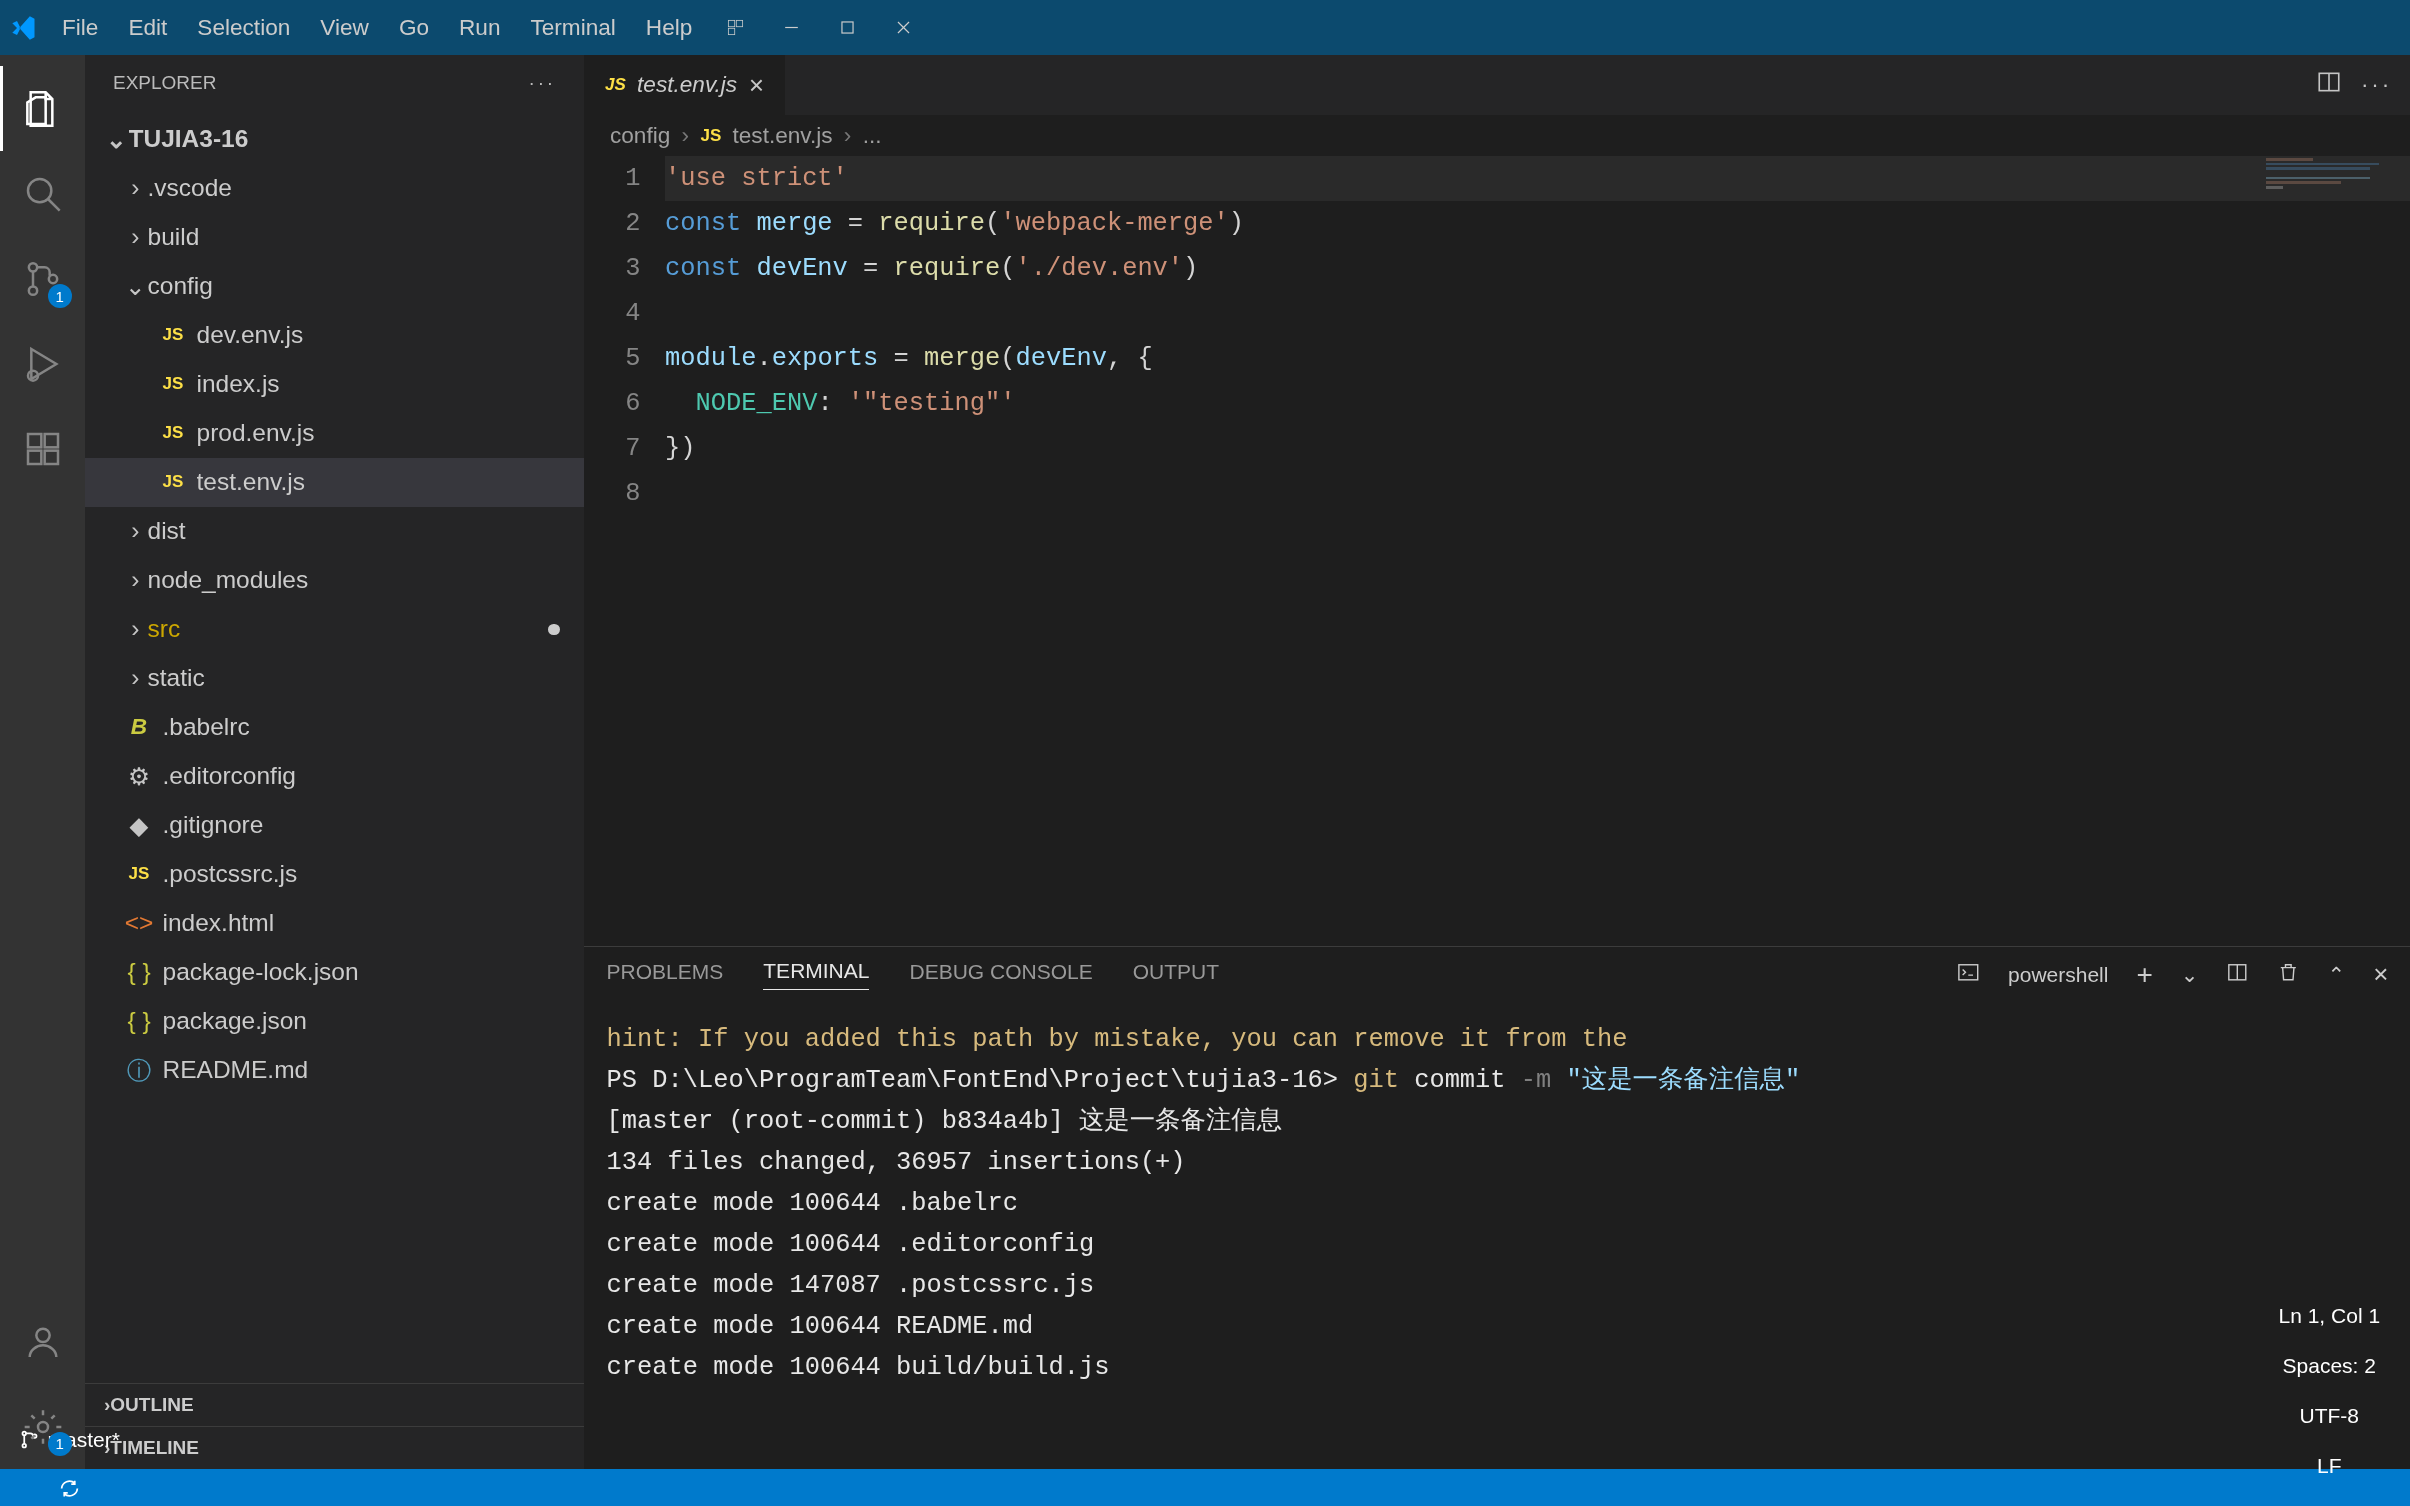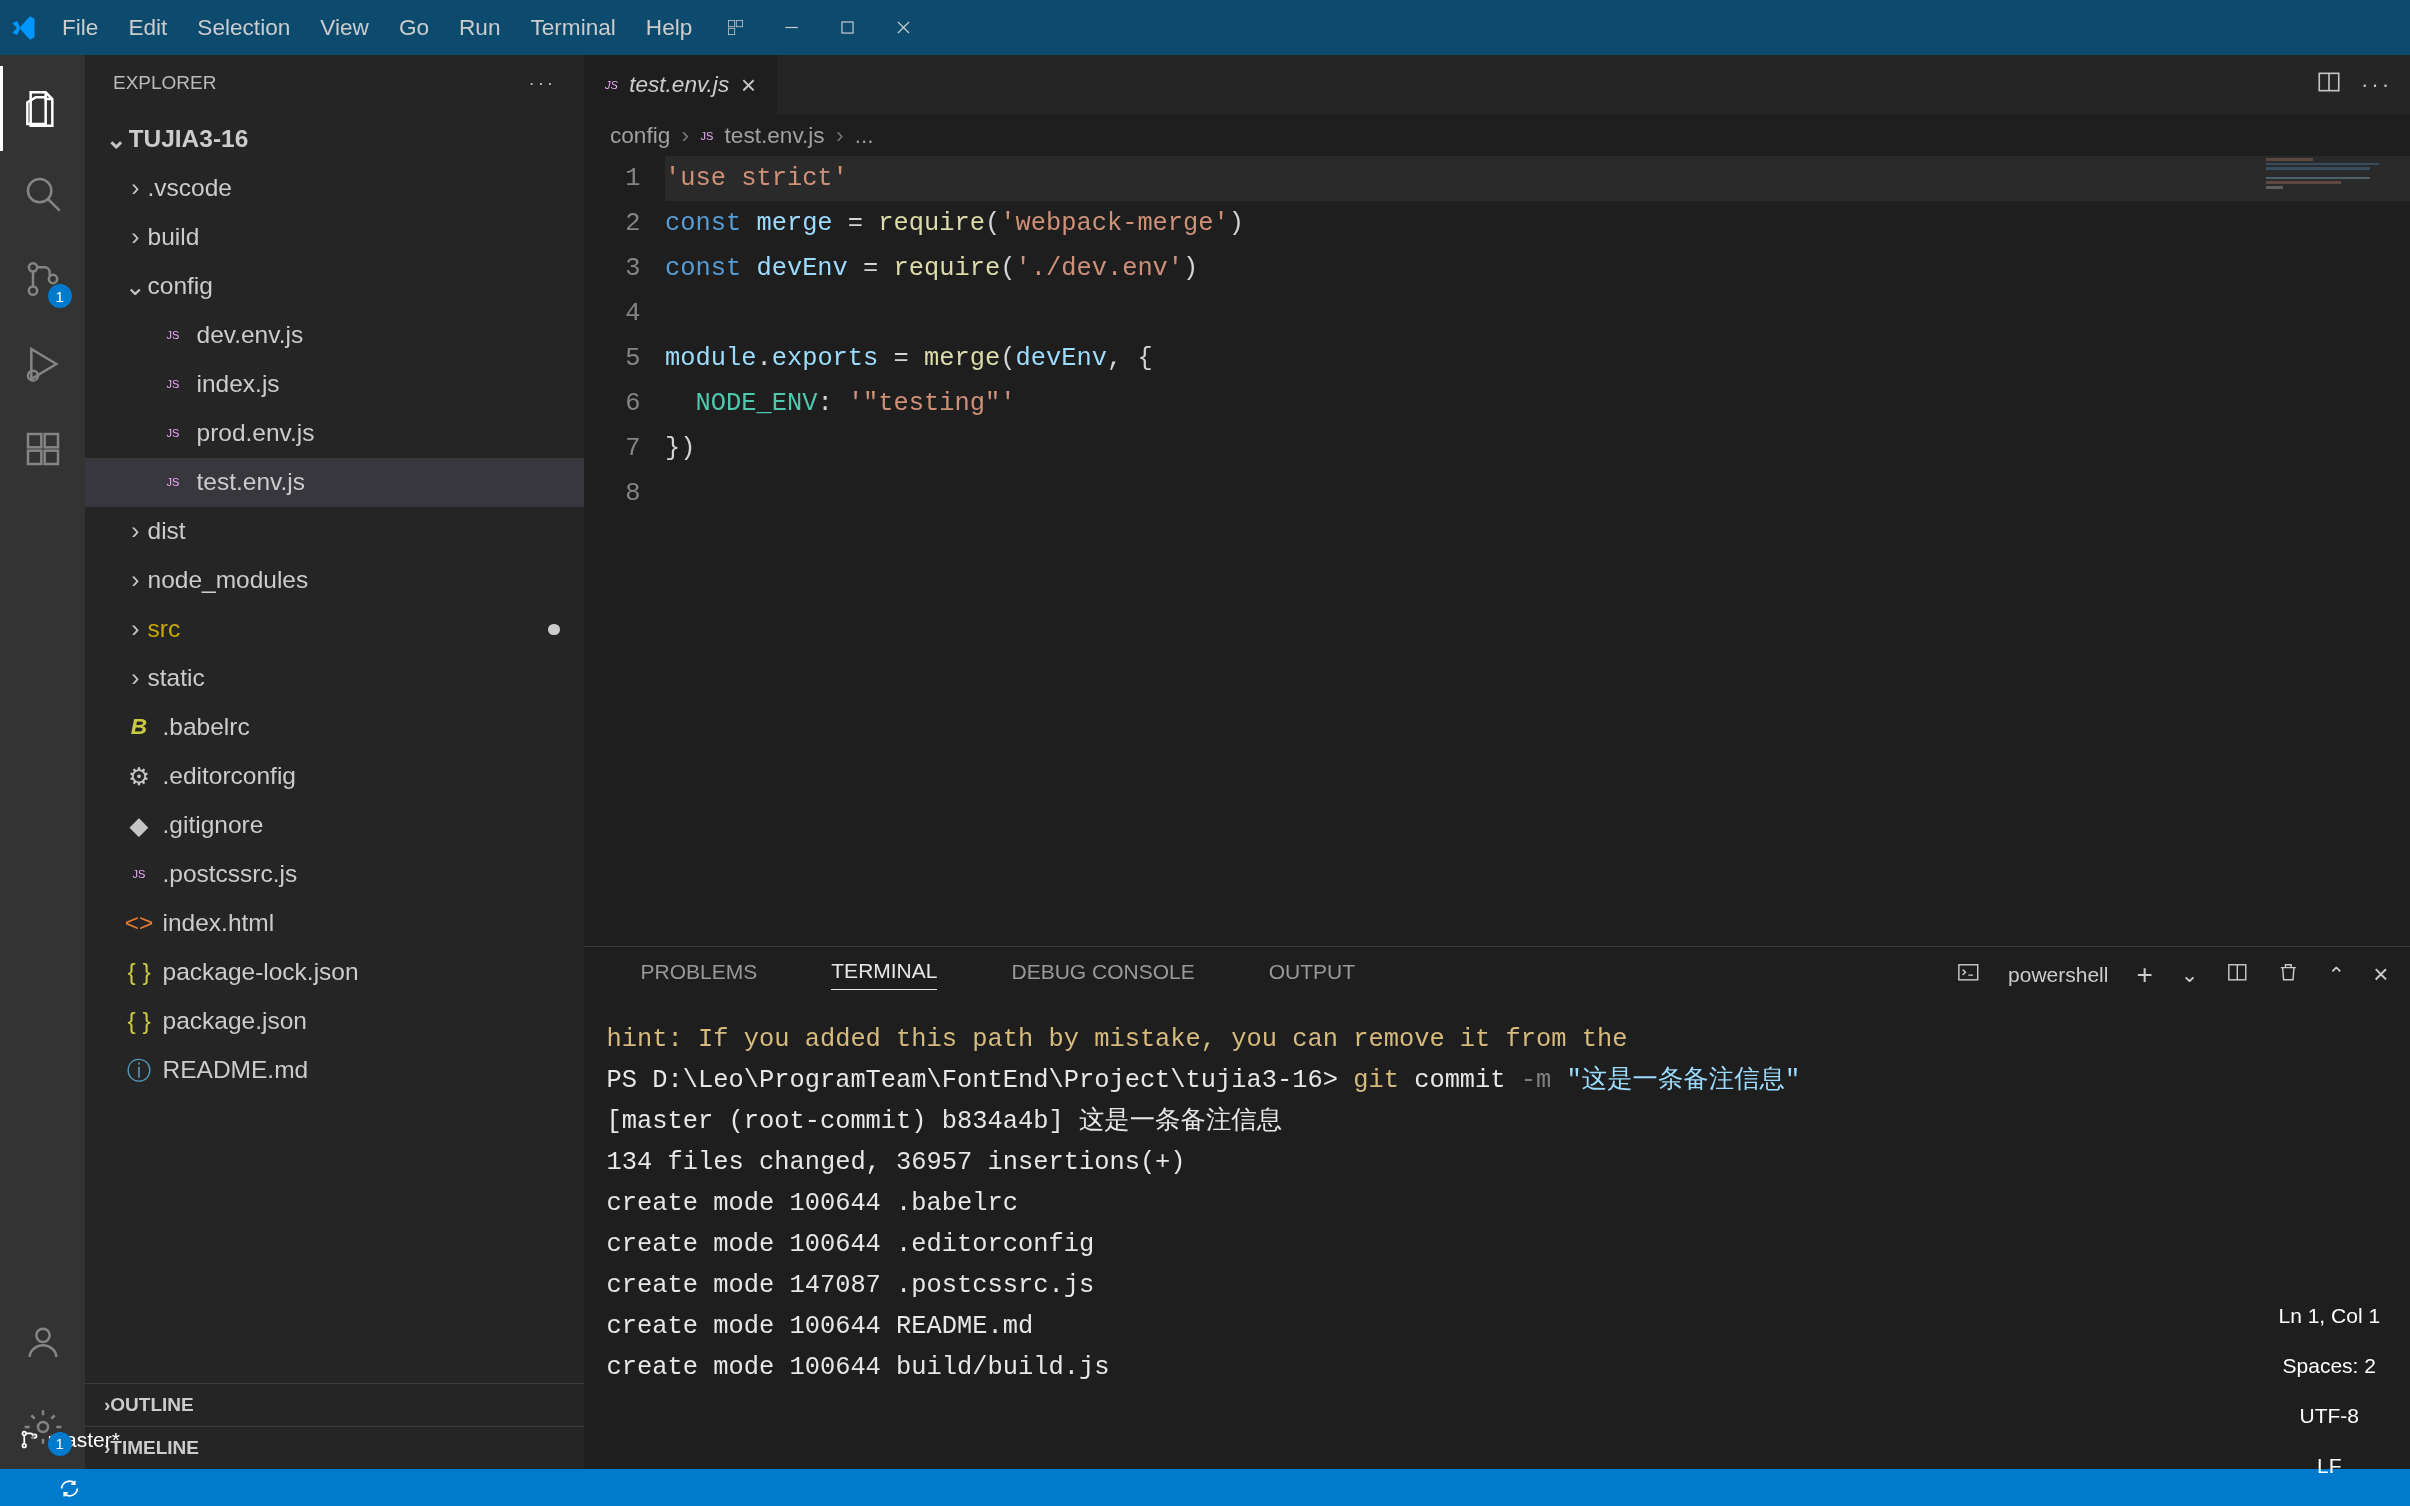--- a/index.html
+++ b/index.html
@@ -68,21 +68,21 @@
   display: flex; align-items: center; height: 49px;
   padding-left: 19px; cursor: pointer; font-size: 24.5px;
 }
 .tree-row.selected { background: #37373d; }
 .tree-row .chev { width: 24.5px; display: inline-flex; justify-content: center; color: #c5c5c5; }
 .tree-row .ficon { width: 32px; display: inline-flex; justify-content: center; margin-right: 7.5px; }
 .tree-row .label { flex: 1; white-space: nowrap; overflow: hidden; }
 .tree-row.folder-root { font-weight: 600; }
 .indent1 { padding-left: 38px; }
 .indent2 { padding-left: 72px; }
-.js-icon { color: #f0abfc; font-weight: 400; font-size: 11px; }
+.js-icon { color: #fde047; font-weight: 700; font-size: 17px; }
 .md-yellow { color: #cbcb41; }
 .src-dot { width: 11.3px; height: 11.3px; border-radius: 50%; background: #cccccc; margin-right: 24.5px; }
 .section-row {
   display: flex; align-items: center; height: 43px;
   padding-left: 19px; font-size: 19px; font-weight: 600;
   border-top: 0.9px solid #3c3c3c;
 }
 
 .edgroup { flex: 1; display: flex; flex-direction: column; background: #1e1e1e; }
 .tabs {
@@ -120,21 +120,21 @@
 .panel {
   height: 523px; background: #1e1e1e;
   display: flex; flex-direction: column;
   border-top: 0.9px solid #3c3c3c;
 }
 .panel-tabs {
   display: flex; align-items: center; height: 55px;
   padding: 0 22.6px; gap: 40px; color: #999;
   font-size: 21px;
 }
-.panel-tab { cursor: pointer; padding-bottom: 5.6px; margin-left: 34px; }
+.panel-tab { cursor: pointer; padding-bottom: 5.6px; }
 .panel-tab.active { color: #e7e7e7; border-bottom: 1.9px solid #e7e7e7; }
 .panel-tabs .spacer { flex: 1; }
 .panel-tabs .right { display: flex; align-items: center; gap: 28px; color: #ccc; font-size: 21px; }
 .panel-tabs .right svg { width: 22.6px; height: 22.6px; }
 .terminal {
   flex: 1;
   font-family: Consolas, "Courier New", monospace;
   font-size: 25.4px; line-height: 41px;
   padding: 17px 22.6px; color: #d4d4d4;
   overflow: hidden;

